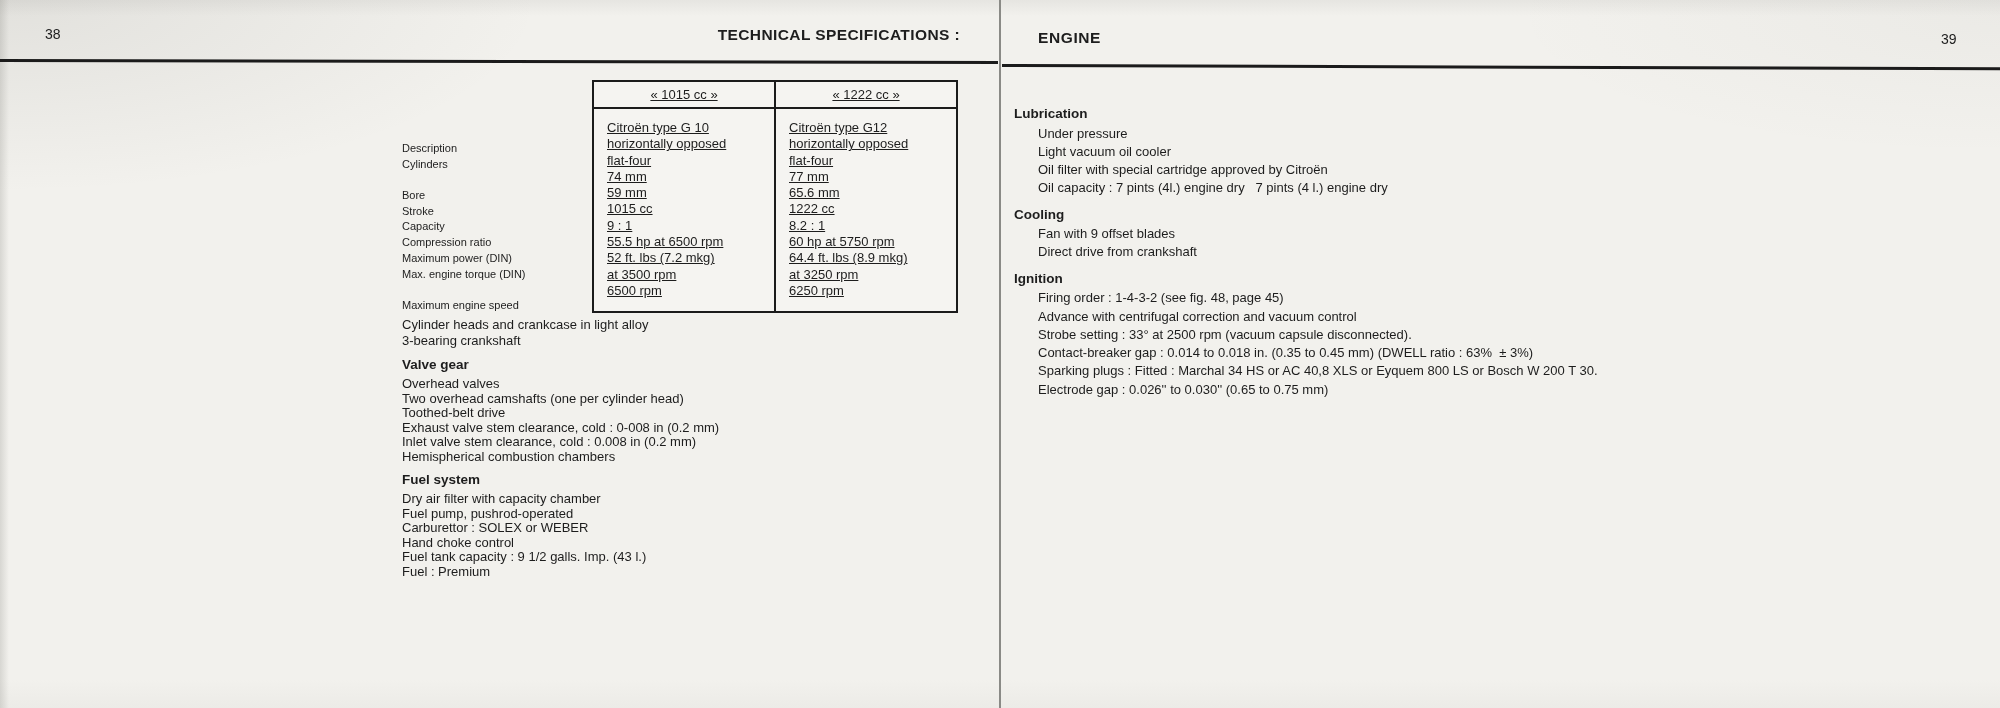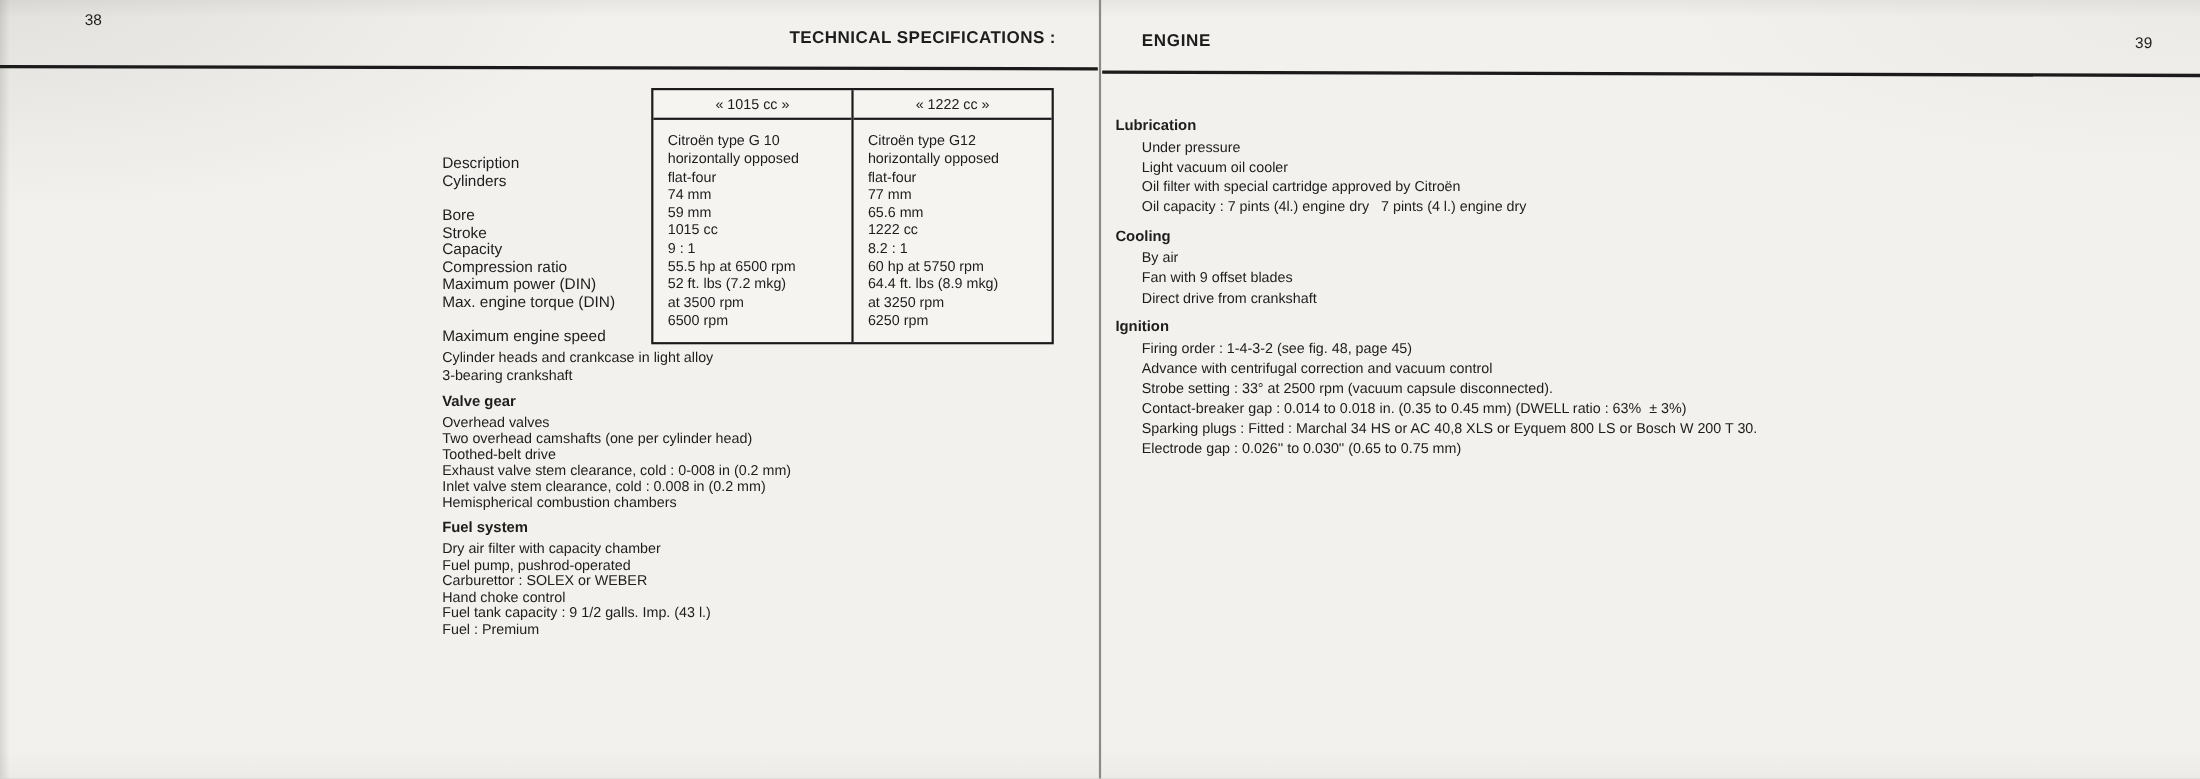--- a/index.html
+++ b/index.html
@@ -22,33 +22,33 @@
       linear-gradient(180deg,#e6e5e1 0px,var(--paper) 16px,var(--paper) 96%,#ecebe7 100%);
   }
   .edge-left{position:absolute;left:0;top:0;width:9px;height:100%;
     background:linear-gradient(90deg,rgba(120,120,114,0.22),rgba(120,120,114,0));}
   .gutter{position:absolute;left:999px;top:0;width:2px;height:708px;background:var(--gutter);}
   .rule{position:absolute;height:3px;background:var(--rule);}
   .rule-l{left:0;top:59px;width:998px;transform:rotate(0.12deg);transform-origin:left top;}
   .rule-r{left:1002px;top:64px;width:998px;transform:rotate(0.18deg);transform-origin:left top;}
 
   .pageno{position:absolute;font-size:14px;}
-  .pn-l{left:45px;top:10px;margin-left:32px;}
+  .pn-l{left:45px;top:26px;}
   .pn-r{left:1941px;top:31px;}
   .title-l{position:absolute;left:560px;top:26px;width:400px;text-align:right;
     font-weight:700;font-size:15.5px;letter-spacing:0.4px;}
   .title-r{position:absolute;left:1038px;top:29px;font-weight:700;font-size:15.5px;letter-spacing:0.6px;}
 
   
-  .labels{position:absolute;left:402px;top:141px;font-size:14px;}
+  .labels{position:absolute;left:402px;top:141px;font-size:11px;}
   .label-line{height:15.7px;line-height:15.7px;white-space:nowrap;}
 
   
   .spec-table{position:absolute;left:592px;top:80px;width:366px;
-    border:2px solid var(--rule);display:flex;box-sizing:border-box;background:rgba(255,255,255,0.25);}
+    border:2px solid var(--rule);display:flex;box-sizing:border-box;background:rgba(255,255,255,0.25);text-decoration:underline;}
   .spec-col{flex:1;display:flex;flex-direction:column;min-width:0;}
   .spec-col + .spec-col{border-left:2px solid var(--rule);}
   .col-header{height:25px;line-height:25px;text-align:center;font-size:13px;
     border-bottom:2px solid var(--rule);white-space:nowrap;}
   .col-body{padding:11px 4px 12px 13px;font-size:13px;line-height:16.3px;}
   .col-line{white-space:nowrap;}
 
   
   .left-body{position:absolute;left:402px;top:317px;width:560px;font-size:13px;}
   .left-body .note-line{line-height:16px;white-space:pre-wrap;}
@@ -141,21 +141,20 @@
       <div class="l-line">Fuel tank capacity : 9 1/2 galls. Imp. (43 l.)</div>
       <div class="l-line">Fuel : Premium</div>
     </div>
   <div class="right-body" id="right-body">
       <div class="sec-heading">Lubrication</div>
       <div class="r-line">Under pressure</div>
       <div class="r-line">Light vacuum oil cooler</div>
       <div class="r-line">Oil filter with special cartridge approved by Citroën</div>
       <div class="r-line">Oil capacity : 7 pints (4l.) engine dry   7 pints (4 l.) engine dry</div>
       <div class="sec-heading">Cooling</div>
-      <div class="r-line">By air</div>
       <div class="r-line">Fan with 9 offset blades</div>
       <div class="r-line">Direct drive from crankshaft</div>
       <div class="sec-heading">Ignition</div>
       <div class="r-line">Firing order : 1-4-3-2 (see fig. 48, page 45)</div>
       <div class="r-line">Advance with centrifugal correction and vacuum control</div>
       <div class="r-line">Strobe setting : 33° at 2500 rpm (vacuum capsule disconnected).</div>
       <div class="r-line">Contact-breaker gap : 0.014 to 0.018 in. (0.35 to 0.45 mm) (DWELL ratio : 63%  ± 3%)</div>
       <div class="r-line">Sparking plugs : Fitted : Marchal 34 HS or AC 40,8 XLS or Eyquem 800 LS or Bosch W 200 T 30.</div>
       <div class="r-line">Electrode gap : 0.026'' to 0.030'' (0.65 to 0.75 mm)</div>
     </div>

